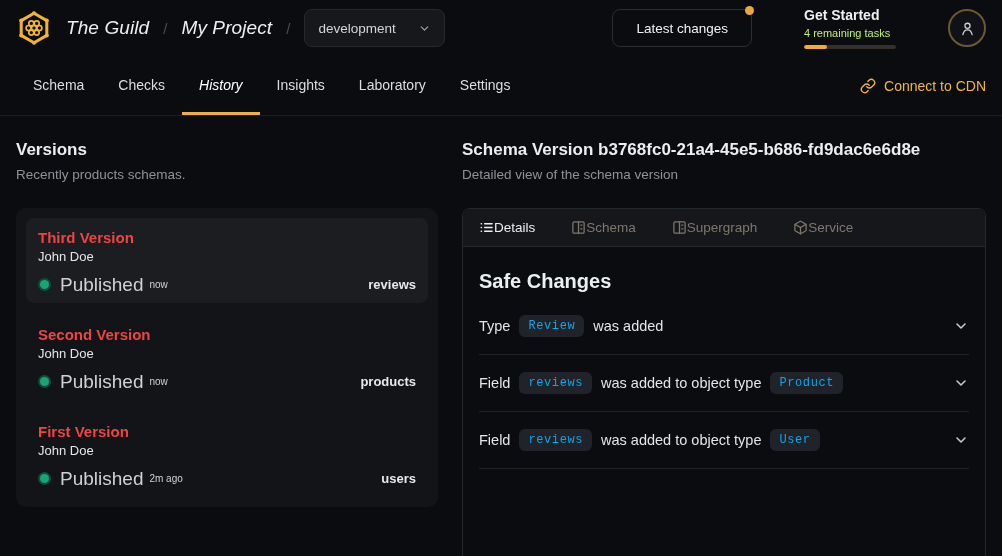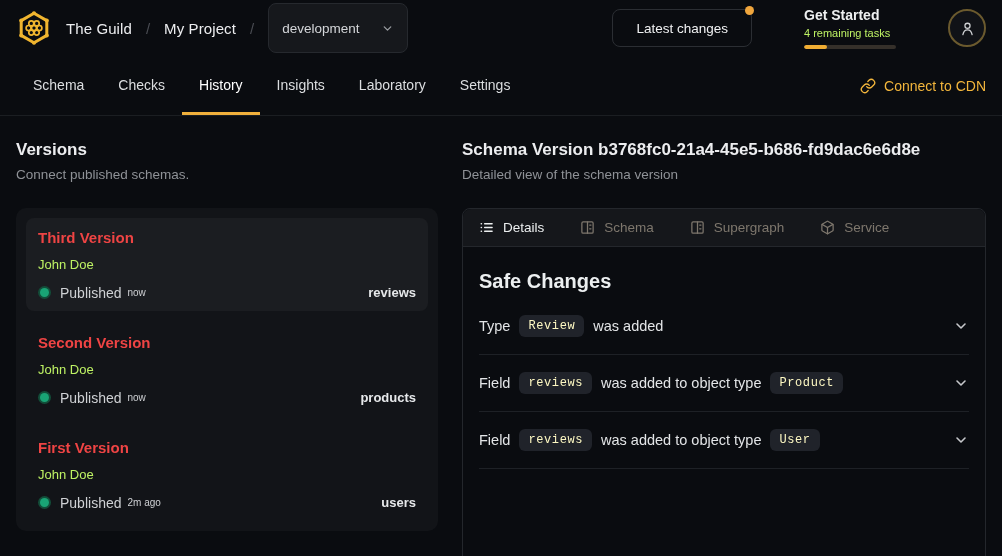--- a/index.html
+++ b/index.html
@@ -8,24 +8,24 @@
     background:#0a0c10;
     font-family:"Liberation Sans", sans-serif;
     color:#eceef0;
   }
   svg { display:block; }
 
   
   .header { height:56px; display:flex; align-items:center; padding:0 16px; }
   .logo { width:36px; height:36px; flex:0 0 auto; }
   .crumbs { display:flex; align-items:center; margin-left:14px; gap:14px; }
-  .crumb { font-size:15px; color:#edeef0; letter-spacing:.1px; cursor:default; }
+  .crumb { font-size:19px; color:#edeef0; letter-spacing:.1px; cursor:default;font-style:italic; }
   .crumb-sep { color:#4a4d53; font-size:15px; }
   .env-btn {
-    display:flex; align-items:center; gap:22px; height:50px; padding:0 13px;
+    display:flex; align-items:center; gap:22px; height:38px; padding:0 13px;
     background:#16181c; border:1px solid #26292e; border-radius:8px;
     color:#d4d6d9; font-size:13.5px;
   }
   .spacer { flex:1; }
   .latest-btn {
     position:relative; height:38px; padding:0 23px;
     background:transparent; border:1px solid #2b2e33; border-radius:8px;
     color:#f1f2f3; font-size:13.5px; font-family:inherit;
   }
   .latest-dot {
@@ -40,64 +40,64 @@
   .avatar {
     margin-left:52px; width:38px; height:38px; border-radius:50%;
     border:2px solid #6b5a2e; background:#101217;
     display:flex; align-items:center; justify-content:center;
   }
 
   
   .nav { height:60px; display:flex; align-items:center; padding:0 16px; border-bottom:1px solid #1b1e22; }
   .tabs { display:flex; height:100%; }
   .tab { position:relative; padding:0 17px; font-size:14px; color:#dcdee0; line-height:59px; cursor:default; }
-  .tab.active { color:#ffffff; font-weight:500; }
+  .tab.active { color:#ffffff; font-weight:500;font-style:italic; }
   .tab.active::after { content:""; position:absolute; left:0; right:0; bottom:0; height:3px; background:#f0b03c; }
   .cdn-link { margin-left:auto; display:flex; align-items:center; gap:8px; color:#f3b63c; font-size:14px; }
 
   
   .main { display:flex; gap:24px; padding:24px 16px 0 16px; }
   .col-left { width:422px; flex:0 0 auto; }
   .col-right { flex:1; min-width:0; }
   .pane-title { font-size:17px; font-weight:700; color:#ecedef; line-height:20px; }
   .pane-sub { font-size:13.5px; color:#8f9297; margin-top:7px; }
 
   
   .versions-card { margin-top:26px; background:#121418; border-radius:10px; padding:10px; }
   .version-item { padding:11px 12px; border-radius:8px; margin-bottom:12px; cursor:default; }
   .version-item:last-child { margin-bottom:0; }
   .version-item.selected { background:#1b1d21; }
   .v-name { font-size:15px; font-weight:600; color:#ef4444; line-height:18px; }
-  .v-author { font-size:13px; color:#bef264; margin-top:10px; line-height:16px; }
+  .v-author { font-size:13px; color:#e5e5e5; margin-top:2px; line-height:16px; }
   .v-status { display:flex; align-items:center; margin-top:12px; height:15px; }
   .v-dot { width:9px; height:9px; border-radius:50%; background:#19a475; box-shadow:0 0 0 2px #134d39; margin-left:2px; }
-  .v-pub { font-size:14px; color:#cfd1d4; margin-left:11px;text-align:center; }
+  .v-pub { font-size:19px; color:#cfd1d4; margin-left:11px;text-align:center; }
   .v-time { font-size:10px; color:#cfd1d4; margin-left:6px; }
   .v-service { margin-left:auto; font-size:13px; font-weight:700; color:#e6e8ea; }
 
   
   .detail-box { margin-top:26px; height:400px; border:1px solid #24272c; border-radius:8px 8px 0 0; }
   .detail-tabs {
     height:38px; background:#15171b; border-bottom:1px solid #24272c;
     border-radius:8px 8px 0 0; display:flex; align-items:center; padding:0 16px; gap:36px;
   }
-  .dtab { display:flex; align-items:center; gap:9px; font-size:13.5px; color:#7e776d; cursor:default; }
+  .dtab { display:flex; align-items:center; font-size:13.5px; color:#7e776d; cursor:default; }
   .dtab svg { stroke:#7e776d; }
   .dtab.active { color:#eceff0; font-weight:500; }
   .dtab.active svg { stroke:#eceff0; }
   .detail-content { padding:0 16px; }
   .section-title { font-size:20px; font-weight:700; color:#eceff0; margin-top:23px; margin-bottom:5px; }
   .change-row {
     display:flex; align-items:center; height:57px;
     border-bottom:1px solid #1e2126; font-size:14.5px; color:#e3e5e7;
   }
   .change-row .part { margin-right:9px; }
   .badge {
     font-family:"Liberation Mono", monospace; font-size:12px; letter-spacing:.6px;
-    color:#fef9c3; background:#20232a; padding:4px 9px; border-radius:6px;
+    color:#0ea5e9; background:#20232a; padding:4px 9px; border-radius:6px;
     margin-right:9px; white-space:nowrap;
   }
   .row-chevron { margin-left:auto; }
 </style>
 </head>
 <body>
 
 <div class="header">
   <svg class="logo" viewBox="0 0 36 36" fill="none">
     <path d="M18 3.2 L30.8 10.6 V25.4 L18 32.8 L5.2 25.4 V10.6 Z" stroke="#f0b52f" stroke-width="3" stroke-linejoin="round"></path>
@@ -169,21 +169,21 @@
       <path d="M14 11a5 5 0 0 0-7.54-.54l-3 3a5 5 0 0 0 7.07 7.07l1.71-1.71"></path>
     </svg>
     <span>Connect to CDN</span>
   </div>
 </div>
 
 <div class="main">
 
   <div class="col-left">
     <div class="pane-title">Versions</div>
-    <div class="pane-sub">Connect published schemas.</div>
+    <div class="pane-sub">Recently products schemas.</div>
 
     <div class="versions-card">
 
       <div class="version-item selected">
         <div class="v-name">Third Version</div>
         <div class="v-author">John Doe</div>
         <div class="v-status">
           <span class="v-dot"></span>
           <span class="v-pub">Published</span>
           <span class="v-time">now</span>

